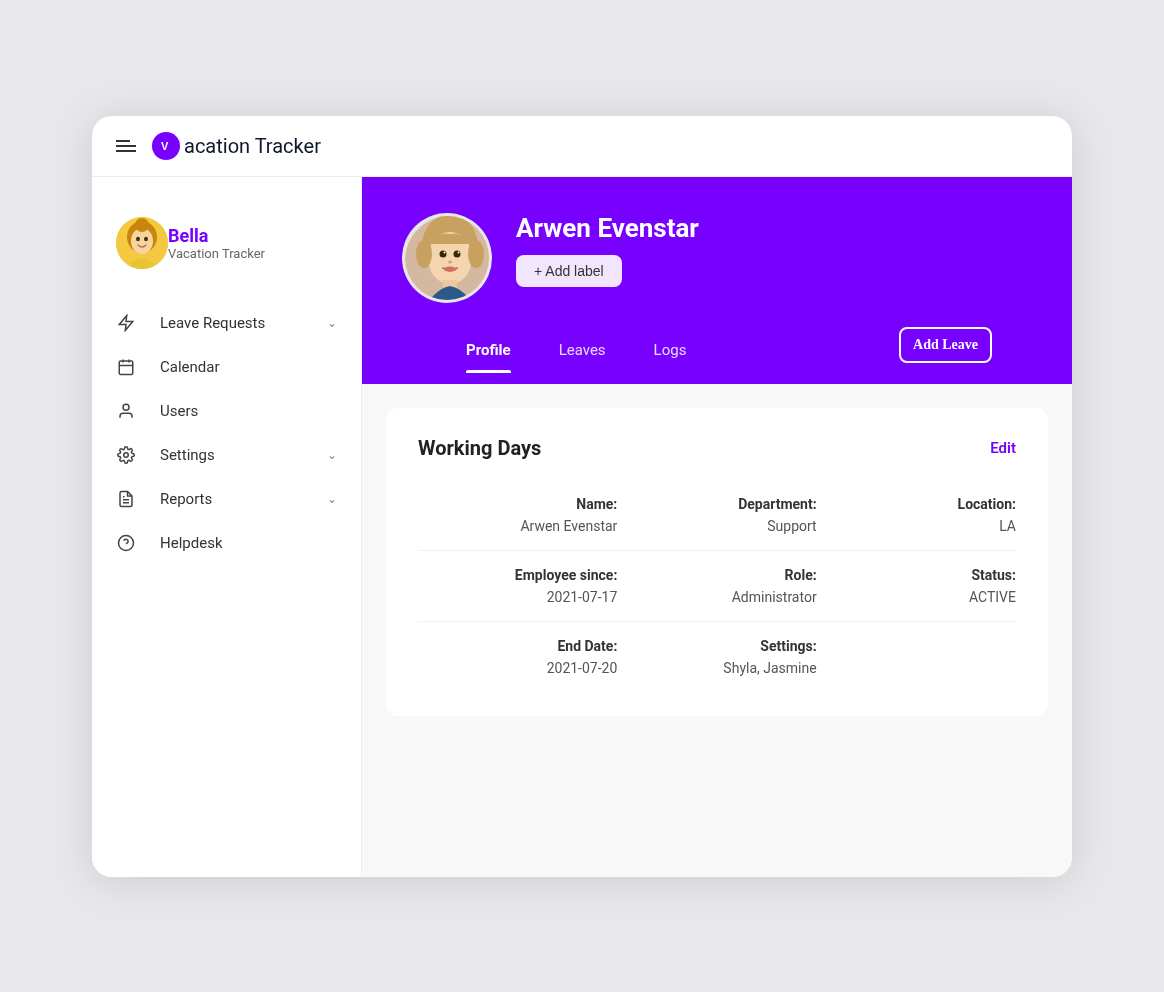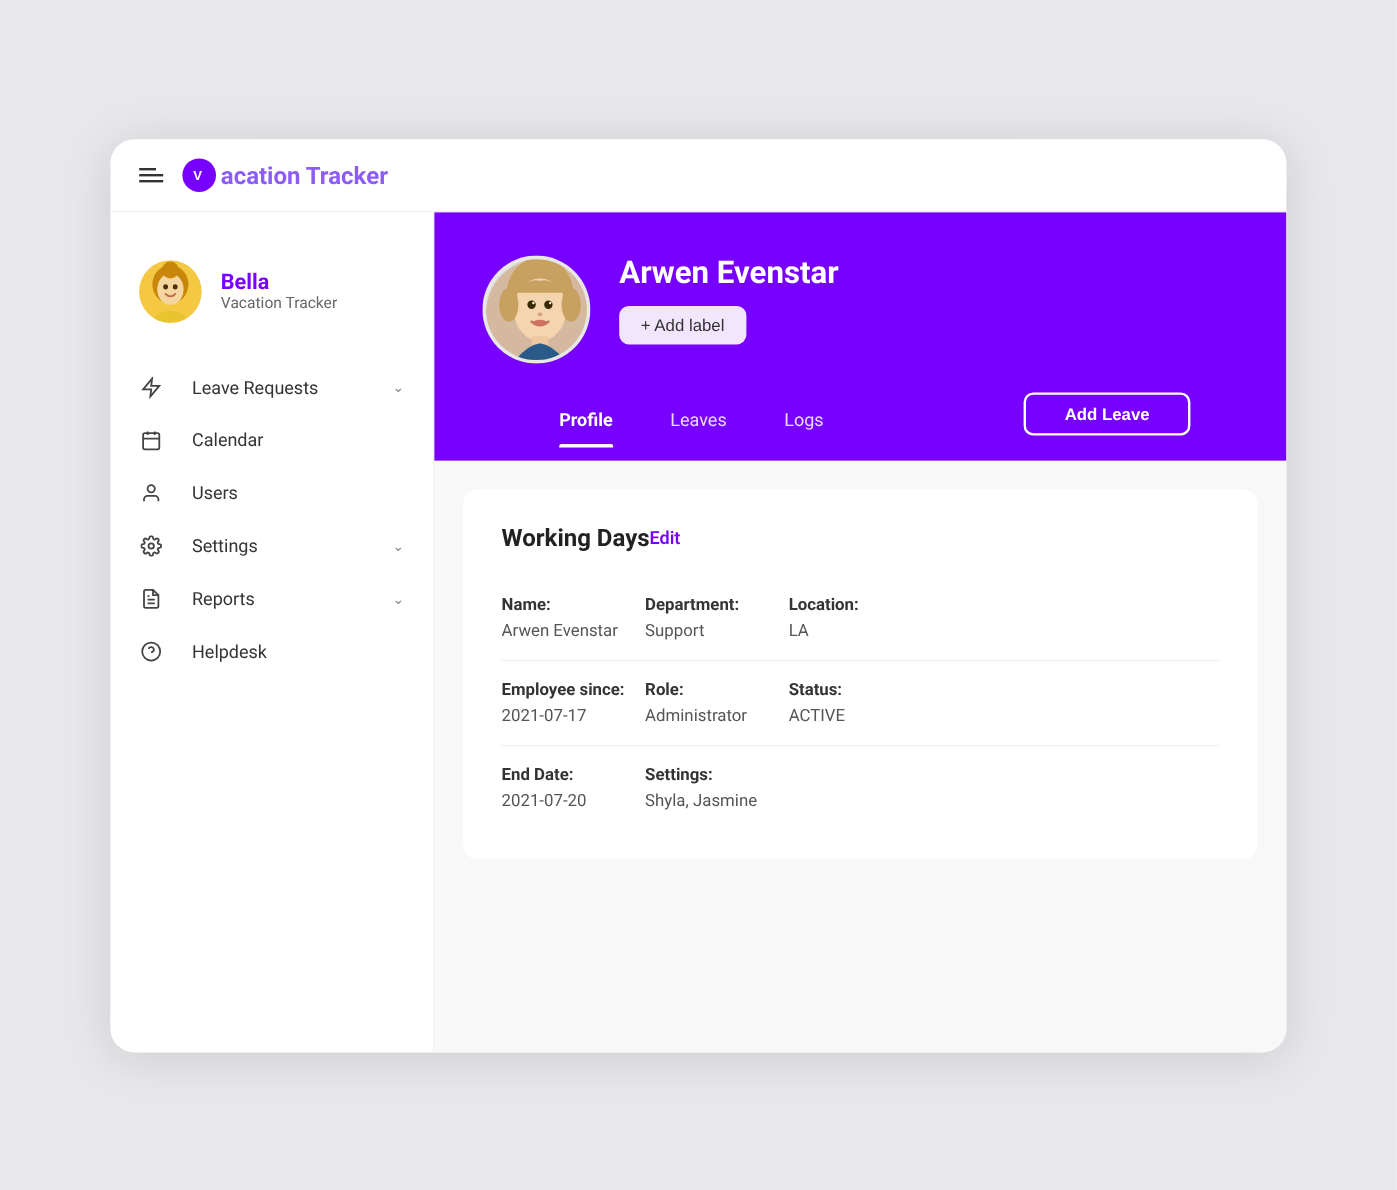--- a/index.html
+++ b/index.html
@@ -62,43 +62,43 @@
       display: flex;
       align-items: center;
       justify-content: center;
       color: white;
       font-weight: 900;
       font-size: 14px;
     }
 
     .logo-text {
       font-size: 20px;
-      font-weight: 700;
-      color: #8b5cf6;
+      font-weight: 400;
+      color: #0f172a;
     }
 
     
     .main-layout {
       display: flex;
       min-height: 700px;
     }
 
     
     .sidebar {
       width: 270px;
       min-width: 270px;
       background: #fff;
       padding: 24px 0;
       border-right: 1px solid #eee;
     }
 
     .sidebar-profile {
       display: flex;
       align-items: center;
-      gap: 16px;
+      gap: 0;
       padding: 16px 24px 32px;
     }
 
     .sidebar-avatar {
       width: 52px;
       height: 52px;
       border-radius: 50%;
       background: #f0c040;
       overflow: hidden;
       display: flex;
@@ -229,67 +229,69 @@
       right: 24px;
       height: 3px;
       background: white;
       border-radius: 2px 2px 0 0;
     }
 
     .tab-add-leave {
       margin-left: auto;
       border: 2px solid white;
       border-radius: 8px;
-      padding: 8px 32px;
+      padding: 8px 12px;
       color: white;
       cursor: pointer;
       font-size: 14px;
       font-weight: 600;
       background: transparent;
       margin-bottom: 21px;
+      font-family: Liberation Serif, serif;
     }
 
     
     .profile-content {
       flex: 1;
       background: #f8f8f8;
       padding: 0 24px 24px;
     }
 
     .working-days-card {
       background: white;
       border-radius: 12px;
       padding: 28px 32px;
       margin-top: 24px;
     }
 
     .card-header {
       display: flex;
-      justify-content: flex-start;
+      justify-content: space-between;
       align-items: center;
       margin-bottom: 24px;
     }
 
     .card-title {
       font-size: 20px;
       font-weight: 700;
       color: #222;
     }
 
     .edit-link {
       color: #7700ff;
       font-weight: 600;
       cursor: pointer;
       font-size: 15px;
     }
 
     .info-grid {
       display: grid;
-      grid-template-columns: 1fr 1fr 1fr 1fr 1fr;
+      grid-template-columns: 1fr 1fr 1fr;
       gap: 0;
+      text-align: right;
     }
 
     .info-cell {
       padding: 12px 0;
     }
 
     .info-label {
       font-weight: 700;
       font-size: 14px;
       color: #333;

